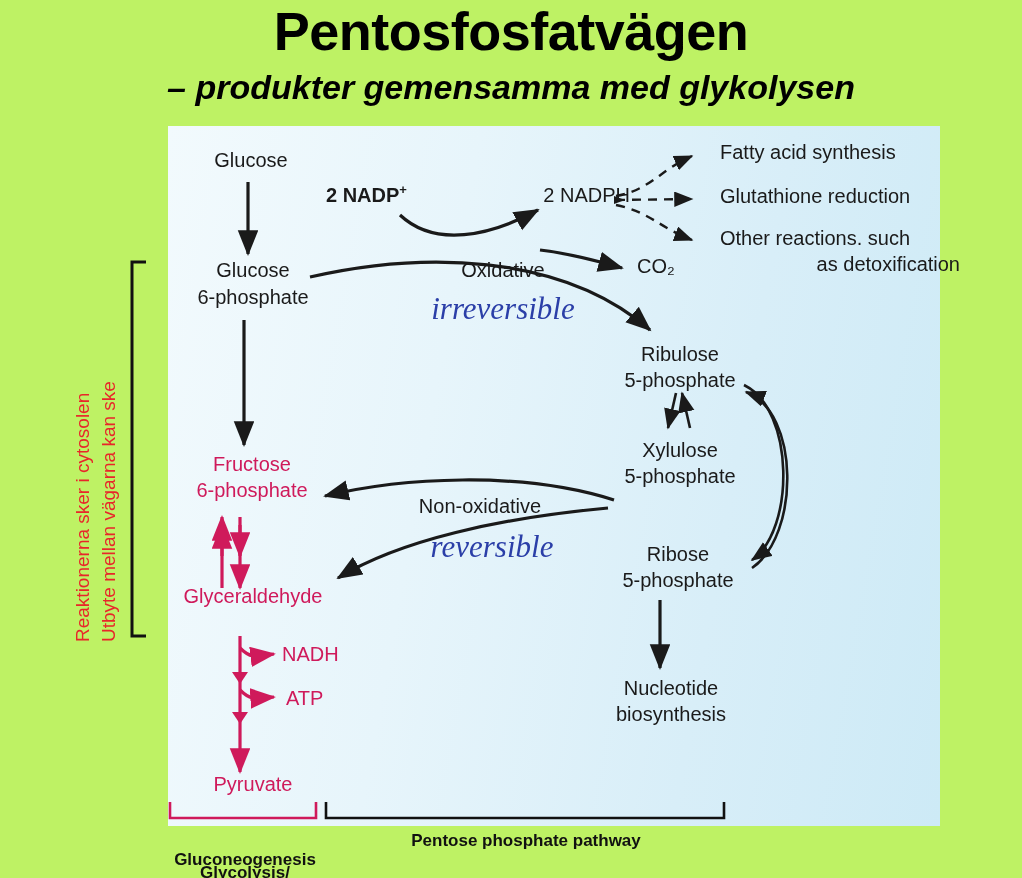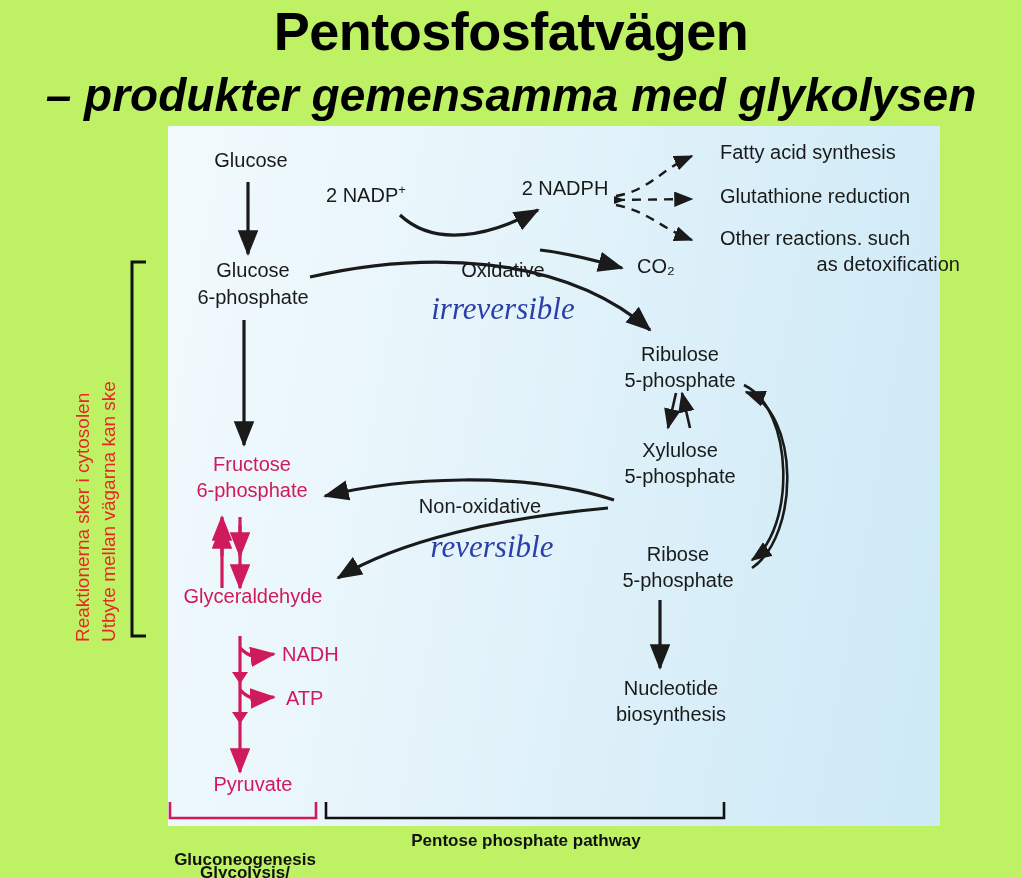--- a/index.html
+++ b/index.html
@@ -26,21 +26,21 @@
     font-weight: bold;
     color: #000000;
     letter-spacing: -0.5px;
   }
   #subtitle {
     position: absolute;
     top: 68px;
     left: 0;
     width: 1022px;
     text-align: center;
-    font-size: 46px;
+    font-size: 34px;
     font-weight: bold;
     font-style: italic;
     color: #000000;
   }
   
   #panel {
     position: absolute;
     left: 168px;
     top: 126px;
     width: 772px;
@@ -160,23 +160,23 @@
   </svg>
 
   <div class="red-vert" style="left:72px; top:272px; height:370px;">Reaktionerna sker i cytosolen</div>
   <div class="red-vert" style="left:98px; top:272px; height:370px;">Utbyte mellan vägarna kan ske</div>
 
   <div class="node" style="left:196px; top:148px; width:110px;">Glucose</div>
 
   <div class="node" style="left:178px; top:258px; width:150px;">Glucose</div>
   <div class="node" style="left:178px; top:285px; width:150px;">6-phosphate</div>
 
-  <div class="node" style="left:326px; top:182px; width:120px; text-align:left;"><span>2 NADP</span><span class="sup">+</span></div>
-
-  <div class="node" style="left:500px; top:176px; width:130px; text-align:center;">2 NADPH</div>
+  <div class="node" style="left:326px; top:182px; width:120px; text-align:left;font-weight:bold;"><span>2 NADP</span><span class="sup">+</span></div>
+
+  <div class="node" style="left:500px; top:183px; width:130px; text-align:right;">2 NADPH</div>
 
   <div class="node" style="left:616px; top:254px; width:80px; text-align:center;">CO₂</div>
 
   <div class="node" style="left:720px; top:140px; width:230px; text-align:left;">Fatty acid synthesis</div>
   <div class="node" style="left:720px; top:184px; width:240px; text-align:left;">Glutathione reduction</div>
   <div class="node" style="left:720px; top:226px; width:240px; text-align:left;">Other reactions. such</div>
   <div class="node" style="left:720px; top:252px; width:240px; text-align:right;">as detoxification</div>
 
   <div class="node" style="left:600px; top:342px; width:160px;">Ribulose</div>
   <div class="node" style="left:600px; top:368px; width:160px;">5-phosphate</div>

